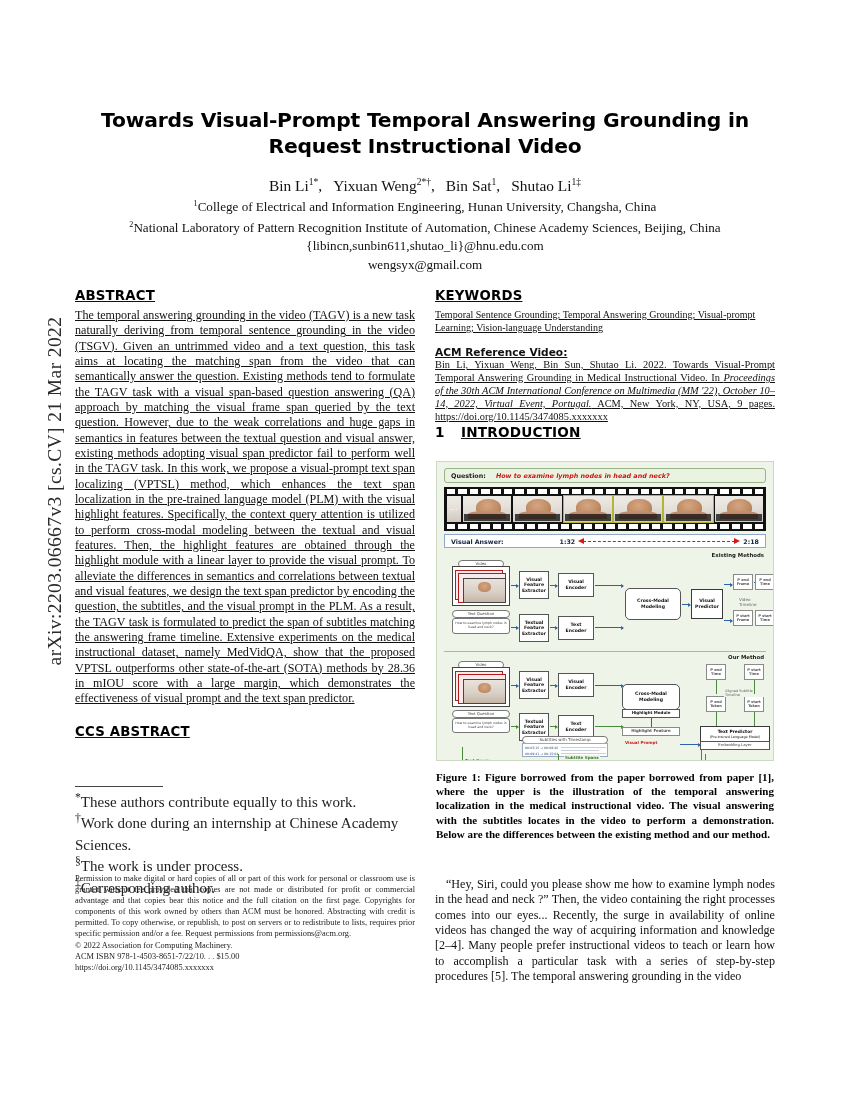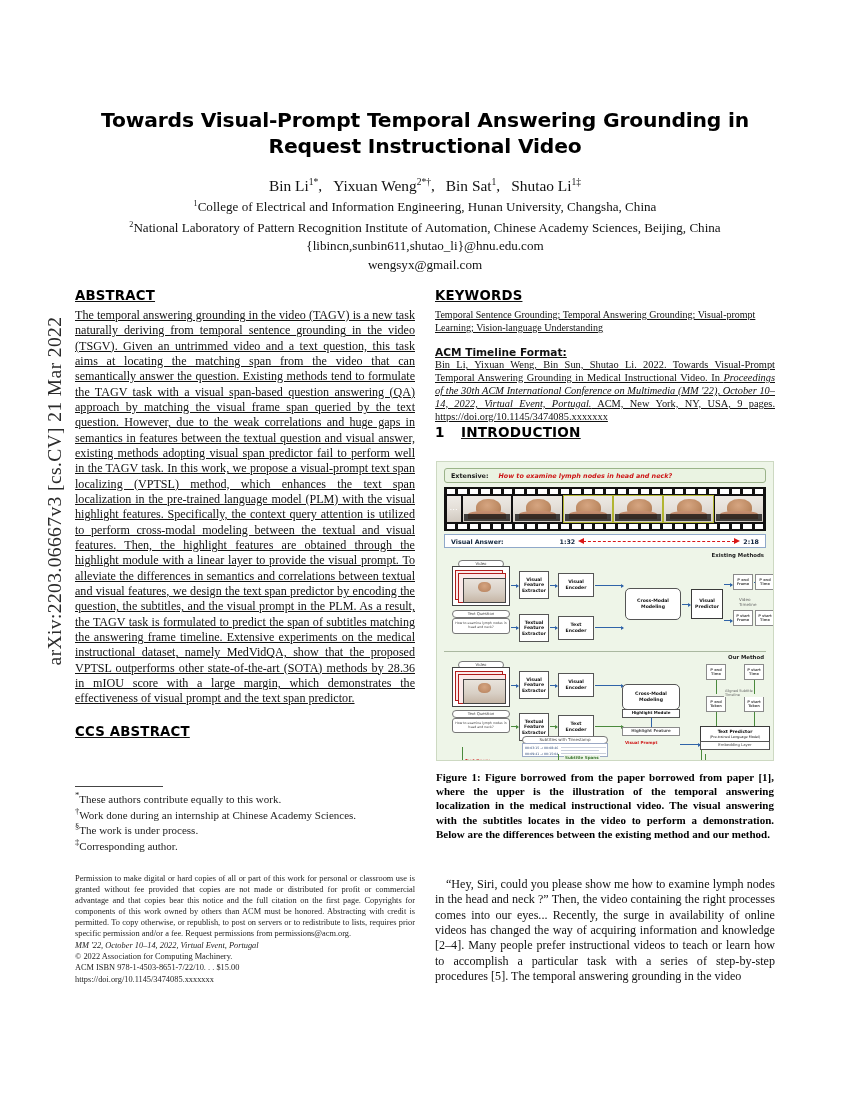--- a/index.html
+++ b/index.html
@@ -85,21 +85,21 @@
   .ccs p {
     margin:0; font-size:11.9px; line-height:1.30;
     font-family:"DejaVu Sans", sans-serif; font-weight:bold;
     text-align:justify;
   }
   .ccs p .plain { font-weight:normal; font-family:"Liberation Serif", serif; }
 
   
   .footnotes { position:absolute; left:75px; top:786px; width:340px; }
   .fn-rule { width:88px; height:1px; background:#444; margin-bottom:5px; }
-  .footnotes div.fn { font-size:11px; line-height:1.43; color:#222; }
+  .footnotes div.fn { font-size:15px; line-height:1.43; color:#222; }
   .footnotes div.fn sup { font-size:0.78em; }
 
   
   .copyright { position:absolute; left:75px; top:854px; width:340px;margin-top:20px; }
   .copyright .cb { font-size:8.35px; line-height:1.31; text-align:justify; color:#222; }
   .copyright .ln { font-size:8.35px; line-height:1.36; color:#222; }
 
   
   .figure { position:absolute; left:436px; top:461px; width:338px; }
   .fig-canvas {
@@ -282,41 +282,40 @@
   <div class="footnotes">
     <div class="fn-rule"></div>
     <div class="fn"><sup>*</sup><span>These authors contribute equally to this work.</span></div>
     <div class="fn"><sup>†</sup><span>Work done during an internship at Chinese Academy Sciences.</span></div>
     <div class="fn"><sup>§</sup><span>The work is under process.</span></div>
     <div class="fn"><sup>‡</sup><span>Corresponding author.</span></div>
   </div>
 
   <div class="copyright">
     <div class="cb">Permission to make digital or hard copies of all or part of this work for personal or classroom use is granted without fee provided that copies are not made or distributed for profit or commercial advantage and that copies bear this notice and the full citation on the first page. Copyrights for components of this work owned by others than ACM must be honored. Abstracting with credit is permitted. To copy otherwise, or republish, to post on servers or to redistribute to lists, requires prior specific permission and/or a fee. Request permissions from permissions@acm.org.</div>
-    <div class="ln"><i>MM '22, October 10–14, 2022, Virtual Event, Portugal</i></div>
     <div class="ln">© 2022 Association for Computing Machinery.</div>
     <div class="ln">ACM ISBN 978-1-4503-8651-7/22/10. . . $15.00</div>
     <div class="ln">https://doi.org/10.1145/3474085.xxxxxxx</div>
   </div>
 
   <div class="col col-right">
     <h2 class="sec">KEYWORDS</h2>
     <p class="kw">Temporal Sentence Grounding; Temporal Answering Grounding; Visual-prompt Learning; Vision-language Understanding</p>
 
-    <div class="refhdr">ACM Timeline Format:</div>
+    <div class="refhdr">ACM Reference Video:</div>
     <p class="refbody"><span>Bin Li, Yixuan Weng, Bin Sun, Shutao Li. 2022. Towards Visual-Prompt Temporal Answering Grounding in Medical Instructional Video. In </span><i>Proceedings of the 30th ACM International Conference on Multimedia (MM '22), October 10–14, 2022, Virtual Event, Portugal.</i><span> ACM, New York, NY, USA, 9 pages. https://doi.org/10.1145/3474085.xxxxxxx</span></p>
 
     <h2 class="sec numbered" style=""><span class="num">1</span><span>INTRODUCTION</span></h2>
   </div>
 
   <div class="figure">
     <div class="fig-canvas">
 
       <div class="q-bar">
-        <span class="q-label">Extensive:</span>
+        <span class="q-label">Question:</span>
         <span class="q-text">How to examine lymph nodes in head and neck?</span>
       </div>
 
       <div class="film">
         <div class="perf-row top">
           <span class="perf"></span>
             <span class="perf"></span>
             <span class="perf"></span>
             <span class="perf"></span>
             <span class="perf"></span>

